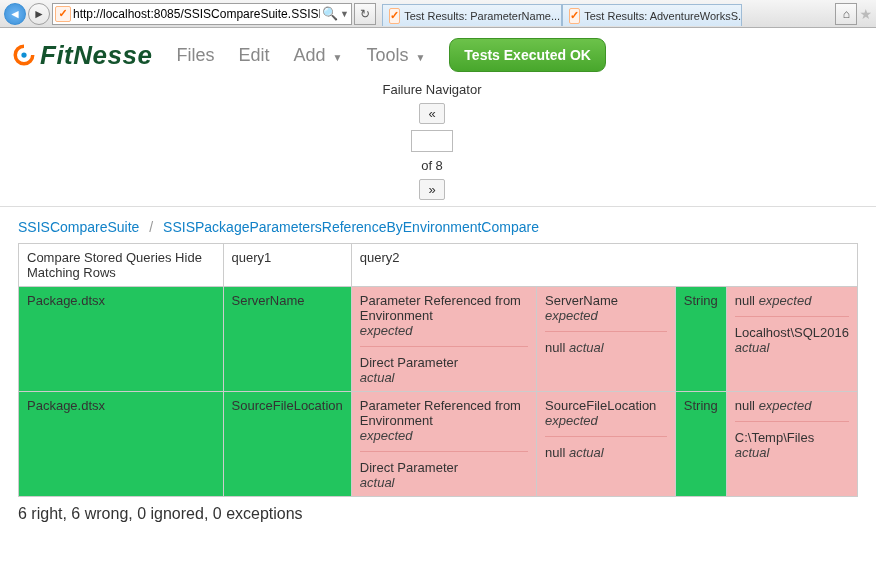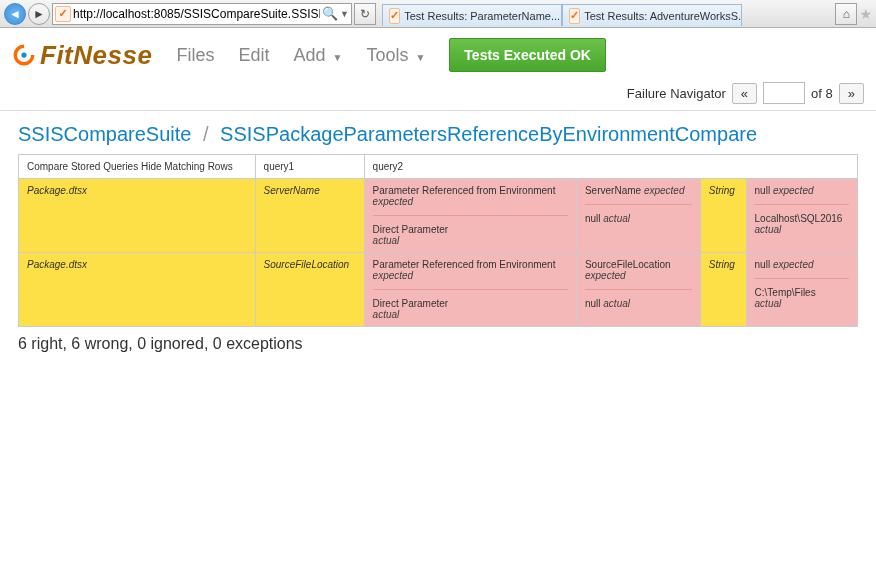--- a/index.html
+++ b/index.html
@@ -15,40 +15,40 @@
   .addr-input { flex:1; border:none; outline:none; height:18px; font-size:12px; color:#000; }
   .tab-row { display:flex; align-items:stretch; flex:1; gap:0; margin-left:4px;}
   .sq-btn { width:22px; height:22px; border:1px solid #a0a0a0; background:linear-gradient(#fafafa,#e6e6e6); display:flex; align-items:center; justify-content:center; font-size:12px; color:#555;}
   .tab { display:flex; align-items:center; gap:4px; padding:0 6px; border:1px solid #9fbcd6; border-bottom:none; background:linear-gradient(#eaf3fb,#d6e8f7); height:22px; margin-top:3px; font-size:11px; color:#333; max-width:180px; overflow:hidden; white-space:nowrap;}
   .tab .close { font-size:10px; color:#777; }
   .right-chrome { display:flex; align-items:center; gap:2px; margin-left:4px;}
   .star-ic { color:#bbb; font-size:14px;}
 
   
   .toolbar { display:flex; align-items:center; padding: 10px 10px 6px 10px; gap: 24px;}
-  .logo { display:flex; align-items:center; gap:2px; font-size:26px; font-weight:bold; color:#a16207; font-style:italic; letter-spacing:0.5px;}
+  .logo { display:flex; align-items:center; gap:2px; font-size:26px; font-weight:bold; color:#14532d; font-style:italic; letter-spacing:0.5px;}
   .logo-swirl { width:28px; height:28px; color:#ff6a00;}
   .nav-link { color:#888; font-size:18px; cursor:pointer; }
   .nav-link .caret { font-size:10px; margin-left:2px;}
-  .btn-exec { background: linear-gradient(#6cc24a,#48a72c); color:#fff; padding:8px 14px; border-radius:2px; font-size:14px; font-weight:bold; cursor:pointer; border:1px solid #3e9426;}
+  .btn-exec { background: linear-gradient(#6cc24a,#48a72c); color:#fff; padding:8px 14px; border-radius:9px; font-size:14px; font-weight:bold; cursor:pointer; border:1px solid #3e9426;}
 
   
-  .fail-nav { display:flex; align-items:center; justify-content:flex-end; gap:6px; padding:4px 12px 6px 0; font-size:13px; color:#333; border-bottom:1px solid #ddd;}
+  .fail-nav { display:flex; align-items:center; justify-content:flex-end; gap:6px; padding:4px 12px 6px 0; font-size:13px; color:#333; border-bottom:1px solid #ddd;flex-direction:column;}
   .fn-btn { border:1px solid #bbb; background:#f5f5f5; padding:2px 8px; border-radius:2px; cursor:pointer; font-size:13px;}
   .fn-input { width:42px; height:22px; border:1px solid #bbb; text-align:center; }
 
   
-  .breadcrumb { padding: 12px 18px 8px 18px; font-size:20px;}
+  .breadcrumb { padding: 12px 18px 8px 18px; font-size:14px;}
   .breadcrumb a { color:#1282c8; text-decoration:none; }
   .breadcrumb .sep { color:#999; margin:0 6px;}
 
   
   .tbl { border-collapse: collapse; margin: 0 18px 4px 18px; width: calc(100% - 36px); table-layout:auto;}
-  .tbl td, .tbl th { border:1px solid #ccc; padding:6px 8px; text-align:left; vertical-align:top; font-size:10px; color:#333; font-weight:normal;}
-  .pass { background:#fde047;font-style:italic;}
+  .tbl td, .tbl th { border:1px solid #ccc; padding:6px 8px; text-align:left; vertical-align:top; font-size:13px; color:#333; font-weight:normal;}
+  .pass { background:#22c55e;}
   .fail { background:#f4b8b8;}
   .hint { color:#404040; font-style:italic;}
   .hr-sep { border:0; border-top:1px solid #e89a9a; margin:8px 0;}
 
   .summary { padding:4px 18px 10px 18px; font-size:16px; color:#333;}
 </style>
 </head>
 <body>
 
 <div class="browser-chrome">

